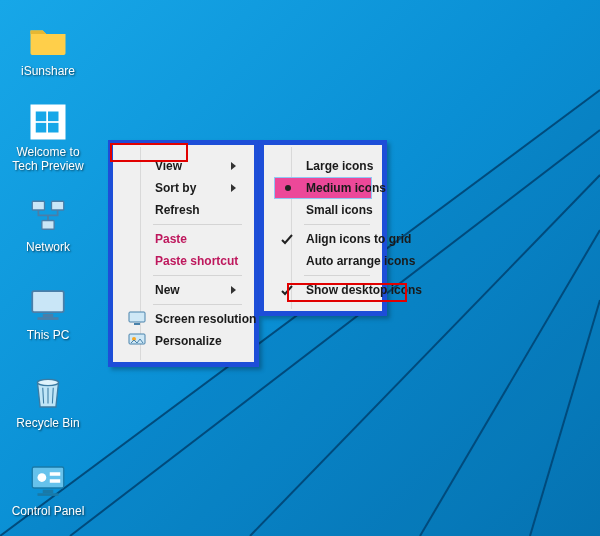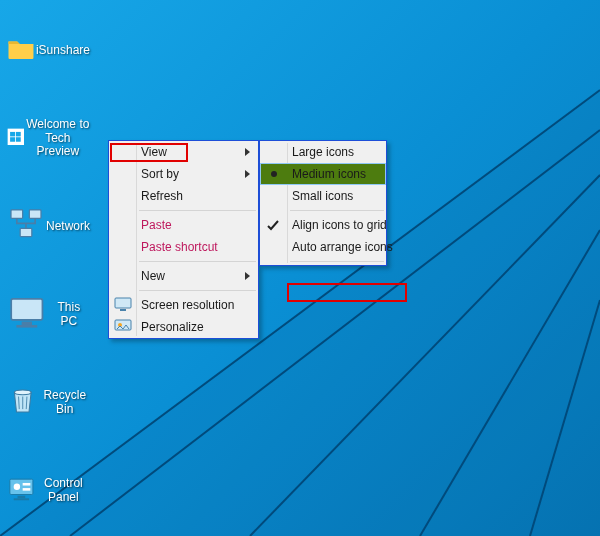--- a/index.html
+++ b/index.html
@@ -23,21 +23,21 @@
   .desktop-icons {
     position: absolute;
     top: 6px;
     left: 6px;
     width: 84px;
   }
   .desktop-icon {
     width: 84px;
     height: 84px;
     display: flex;
-    flex-direction: row;
+    flex-direction: column;
     align-items: center;
     justify-content: center;
     padding-top: 2px;
     margin-bottom: 4px;
     cursor: default;
   }
   .desktop-icon .glyph {
     width: 42px;
     height: 42px;
     display: flex;
@@ -50,23 +50,24 @@
     text-shadow: 1px 1px 2px rgba(0,0,0,.6);
     line-height: 1.15;
     margin-top: 3px;
     font-size: 12px;
   }
 
   
   .menu {
     position: absolute;
     background: #f0f0f0;
-    border: 1px solid #1d4ed8;
+    border: 5px solid #1d4ed8;
     box-shadow: 3px 3px 4px rgba(0,0,0,.25);
-    padding: 0;
+    padding: 10px;
+    font-weight: bold;
   }
   .menu .gutter {
     position: absolute;
     left: 2px; top: 2px; bottom: 2px;
     width: 26px;
     background: #f0f0f0;
     border-right: 1px solid #d9d9d9;
   }
   .menu-item {
     position: relative;
@@ -106,21 +107,21 @@
     width: 6px; height: 6px; border-radius: 50%;
     background: #222;
     position: absolute; left: 11px; top: 8px;
   }
   .check {
     position: absolute; left: 6px; top: 4px;
     width: 14px; height: 14px;
   }
   .check svg { width: 14px; height: 14px; }
   .sub-hl {
-    background: #4d7c0f;
+    background: #ec4899;
     outline: 1px solid #8ec7f5;
     outline-offset: -1px;
   }
   .ann-red {
     position: absolute;
     border: 2px solid #e10000;
     pointer-events: none;
   }
 </style>
 </head>
@@ -273,16 +274,22 @@
   <div class="menu-item">
     <span class="check"><svg viewBox="0 0 14 14">
           <path d="M2 7l3 3 7-8" stroke="#222" stroke-width="2" fill="none"></path>
         </svg></span>
     <span>Align icons to grid</span>
   </div>
   <div class="menu-item">
     <span>Auto arrange icons</span>
   </div>
   <div class="menu-sep"></div>
+  <div class="menu-item">
+    <span class="check"><svg viewBox="0 0 14 14">
+          <path d="M2 7l3 3 7-8" stroke="#222" stroke-width="2" fill="none"></path>
+        </svg></span>
+    <span>Show desktop icons</span>
+  </div>
 </div>
 
 <div class="ann-red" style="left:110px; top:143px; width:78px; height:19px;"></div>
 <div class="ann-red" style="left:287px; top:283px; width:120px; height:19px;"></div>
 
 </body></html>

